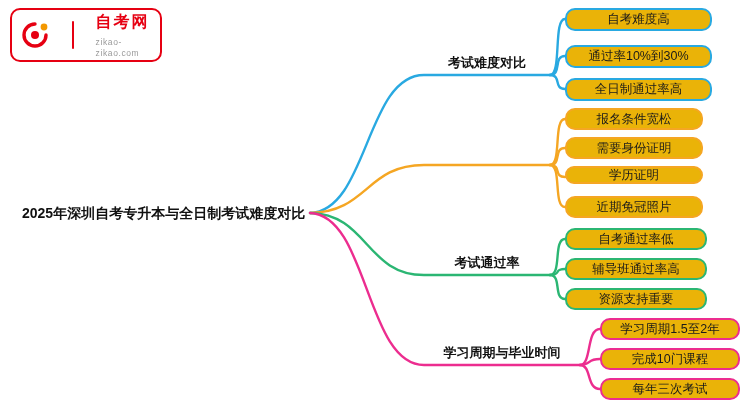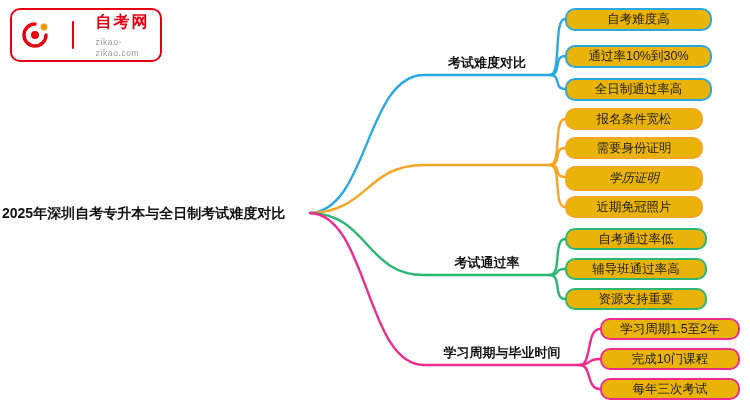--- a/index.html
+++ b/index.html
@@ -16,21 +16,21 @@
     display:flex;align-items:center;gap:22px;padding:0 8px;box-sizing:border-box;
     cursor:pointer;
     justify-content:center;
   }
   .logo-divider{width:2px;height:28px;background:#e60012;border-radius:1px;}
   .logo-texts{display:flex;flex-direction:column;line-height:1.2;}
   .logo-title{color:#e60012;font-size:16px;font-weight:bold;letter-spacing:2px;}
   .logo-sub{color:#9a9a9a;font-size:8.5px;letter-spacing:0.6px;margin-top:6px;}
 
   .central{
-    position:absolute;left:2px;top:204px;width:300px;height:18px;
+    position:absolute;left:22px;top:204px;width:300px;height:18px;
     font-size:14px;font-weight:600;color:#111;line-height:18px;white-space:nowrap;
   }
 
   .branch-label{
     position:absolute;height:18px;line-height:18px;text-align:center;
     font-size:13px;font-weight:600;color:#111;white-space:nowrap;
   }
 
   .leaf{
     position:absolute;box-sizing:border-box;background:#eab308;
@@ -89,21 +89,21 @@
   <div class="branch-label" style="left:424px;top:54px;width:126px">考试难度对比</div>
   <div class="branch-label" style="left:424px;top:254px;width:126px">考试通过率</div>
   <div class="branch-label" style="left:424px;top:344px;width:156px">学习周期与毕业时间</div>
 
   <div class="leaf" style="left: 565px; top: 8px; width: 147px; height: 23px; border-color: rgb(41, 169, 225);">自考难度高</div>
   <div class="leaf" style="left: 565px; top: 45px; width: 147px; height: 23px; border-color: rgb(41, 169, 225);">通过率10%到30%</div>
   <div class="leaf" style="left: 565px; top: 78px; width: 147px; height: 23px; border-color: rgb(41, 169, 225);">全日制通过率高</div>
 
   <div class="leaf" style="left: 565px; top: 108px; width: 138px; height: 22px; border-color: rgb(245, 166, 35);">报名条件宽松</div>
   <div class="leaf" style="left: 565px; top: 137px; width: 138px; height: 22px; border-color: rgb(245, 166, 35);">需要身份证明</div>
-  <div class="leaf" style="left: 565px; top: 166px; width: 138px; height: 25px; border-color: rgb(245, 166, 35); font-style: italic;">学历证明</div>
+  <div class="leaf" style="left: 565px; top: 166px; width: 138px; height: 18px; border-color: rgb(245, 166, 35);">学历证明</div>
   <div class="leaf" style="left: 565px; top: 196px; width: 138px; height: 22px; border-color: rgb(245, 166, 35);">近期免冠照片</div>
 
   <div class="leaf" style="left: 565px; top: 228px; width: 142px; height: 22px; border-color: rgb(43, 182, 115);">自考通过率低</div>
   <div class="leaf" style="left: 565px; top: 258px; width: 142px; height: 22px; border-color: rgb(43, 182, 115);">辅导班通过率高</div>
   <div class="leaf" style="left: 565px; top: 288px; width: 142px; height: 22px; border-color: rgb(43, 182, 115);">资源支持重要</div>
 
   <div class="leaf" style="left: 600px; top: 318px; width: 140px; height: 22px; border-color: rgb(236, 45, 143);">学习周期1.5至2年</div>
   <div class="leaf" style="left: 600px; top: 348px; width: 140px; height: 22px; border-color: rgb(236, 45, 143);">完成10门课程</div>
   <div class="leaf" style="left: 600px; top: 378px; width: 140px; height: 22px; border-color: rgb(236, 45, 143);">每年三次考试</div>
 

